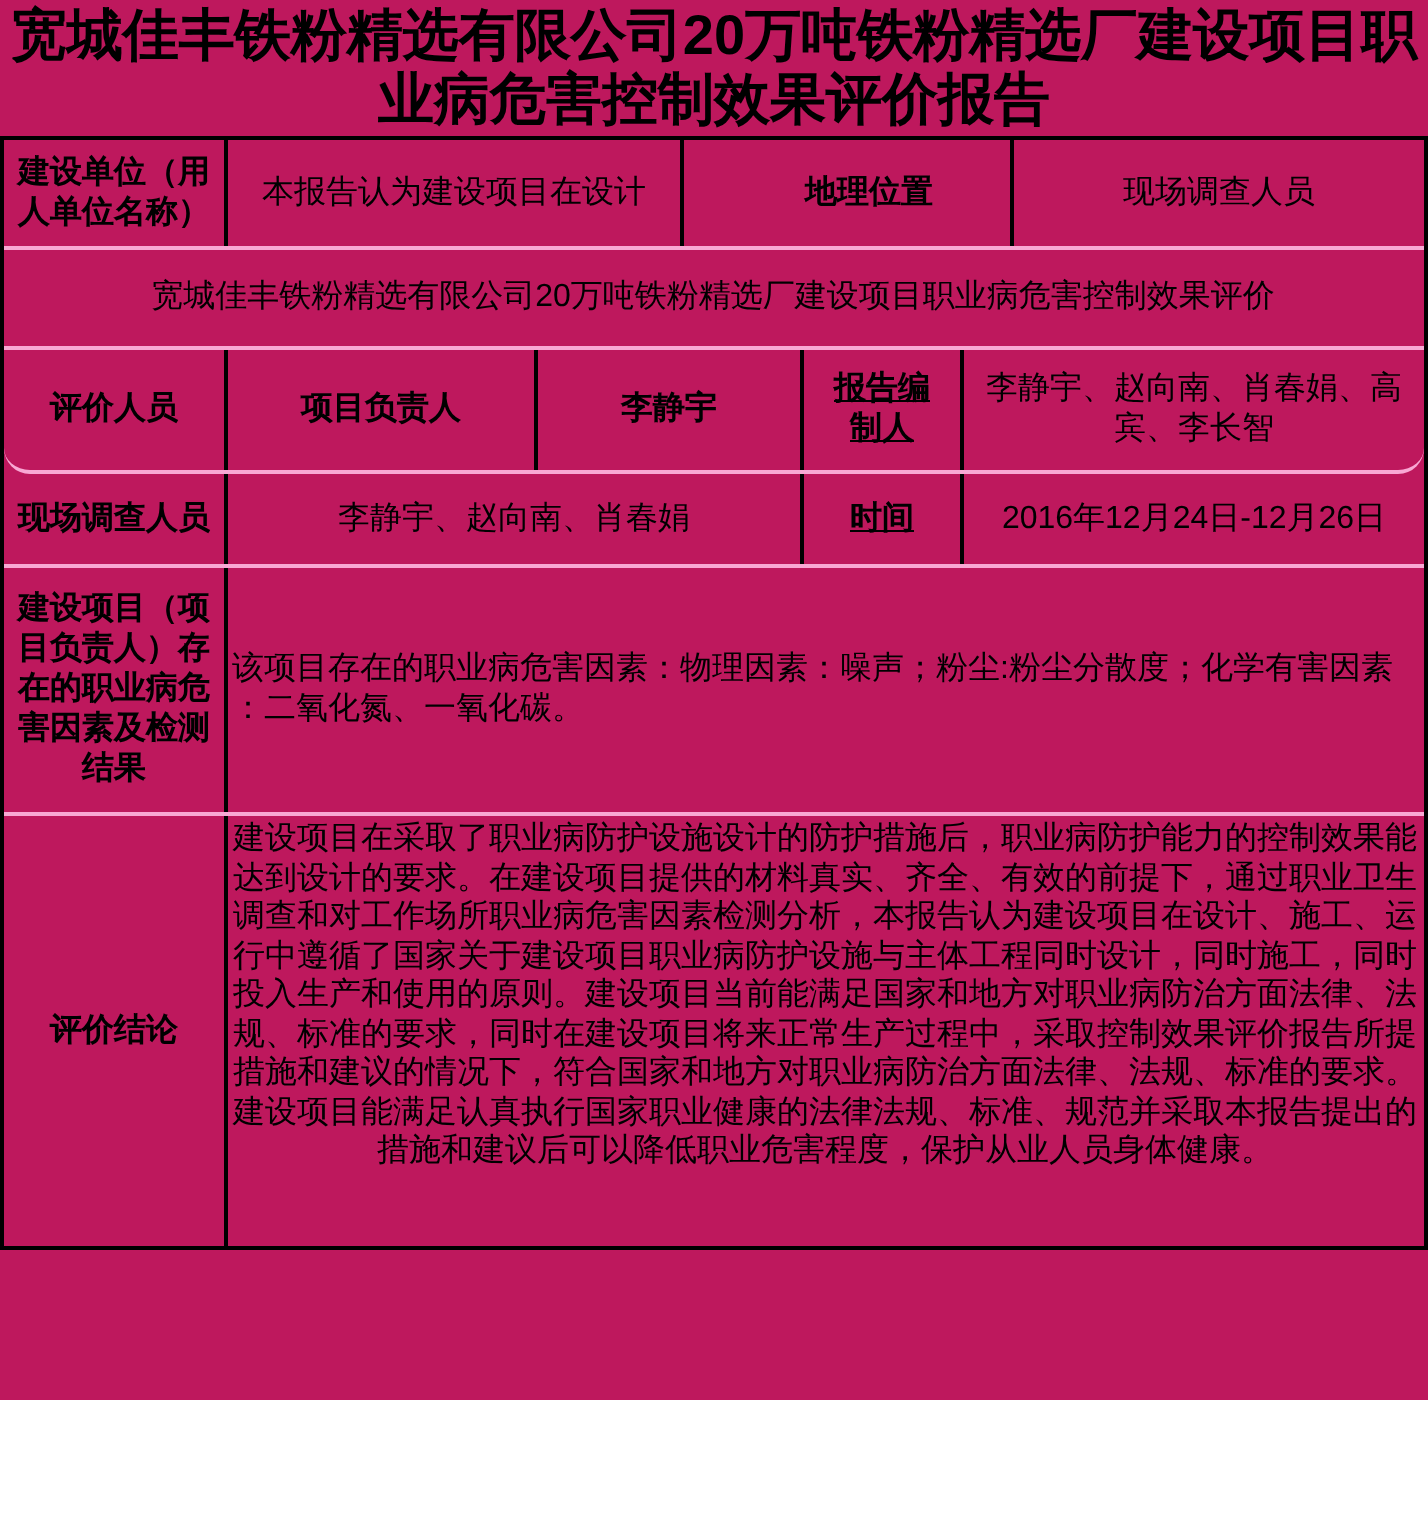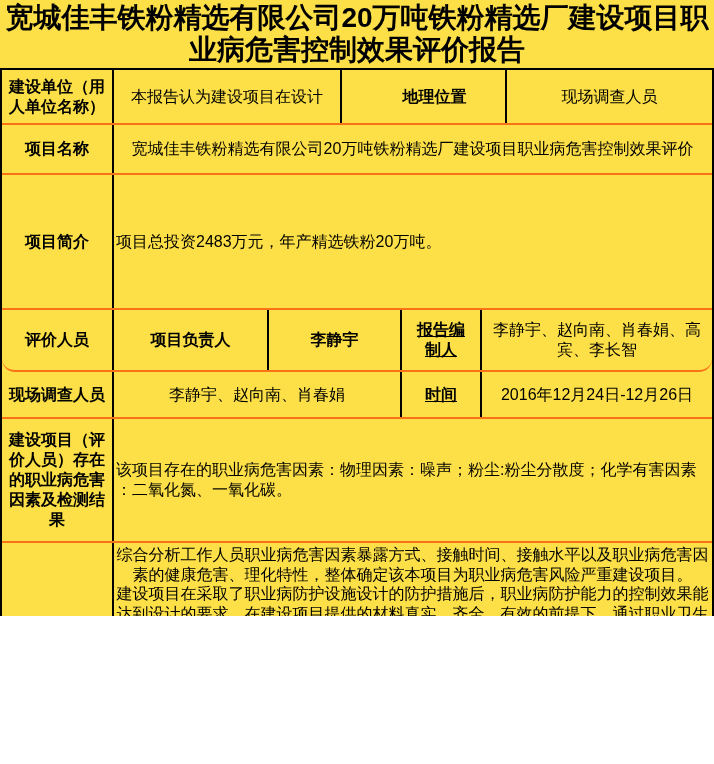--- a/index.html
+++ b/index.html
@@ -3,22 +3,22 @@
 <meta charset="utf-8">
 <style>
   * { margin: 0; padding: 0; box-sizing: border-box; }
   body {
     font-family: "Liberation Sans", sans-serif;
     background: #ffffff;
     color: #000000;
   }
   .page {
     width: 714px;
-    height: 616px;
-    background: #fde047;
+    height: 700px;
+    background: #be185d;
     overflow: hidden;
   }
   .doc-title {
     height: 68px;
     display: flex;
     align-items: center;
     justify-content: center;
     text-align: center;
     font-weight: bold;
     font-size: 28px;
@@ -26,21 +26,21 @@
     padding: 0 1px;
     line-break: anywhere;
     word-break: break-all;
   }
   .doc-table {
     width: 714px;
     border: 2px solid #000000;
   }
   .row {
     display: flex;
-    border-bottom: 2px solid #f97316;
+    border-bottom: 2px solid #f9a8d4;
   }
   .row:last-child { border-bottom: none; }
   .cell {
     border-right: 2px solid #000000;
     display: flex;
     align-items: center;
     justify-content: center;
     text-align: center;
     font-size: 16px;
     line-height: 20px;
@@ -82,51 +82,45 @@
   <div class="doc-table">
 
     <div class="row h55">
       <div class="cell w112 bold">建设单位（用人单位名称）</div>
       <div class="cell w228">本报告认为建设项目在设计</div>
       <div class="cell w143 bold">地理位置</div>
       <div class="cell grow">现场调查人员</div>
     </div>
 
     <div class="row h50">
-      <div class="cell w112 bold">项目名称</div>
       <div class="cell grow tight">宽城佳丰铁粉精选有限公司20万吨铁粉精选厂建设项目职业病危害控制效果评价</div>
     </div>
 
-    <div class="row h135">
-      <div class="cell w112 bold">项目简介</div>
-      <div class="cell grow left tight">项目总投资2483万元，年产精选铁粉20万吨。</div>
-    </div>
 
     <div class="row h62">
       <div class="cell w112 bold">评价人员</div>
       <div class="cell w155 bold">项目负责人</div>
       <div class="cell w133">李静宇</div>
       <div class="cell w80 bold">报告编制人</div>
       <div class="cell grow">李静宇、赵向南、肖春娟、高宾、李长智</div>
     </div>
 
     <div class="row h47">
       <div class="cell w112 bold">现场调查人员</div>
       <div class="cell w288">李静宇、赵向南、肖春娟</div>
       <div class="cell w80 bold">时间</div>
       <div class="cell grow">2016年12月24日-12月26日</div>
     </div>
 
     <div class="row h124">
-      <div class="cell w112 bold">建设项目（评价人员）存在的职业病危害因素及检测结果</div>
+      <div class="cell w112 bold">建设项目（项目负责人）存在的职业病危害因素及检测结果</div>
       <div class="cell grow left tight">该项目存在的职业病危害因素：物理因素：噪声；粉尘:粉尘分散度；化学有害因素：二氧化氮、一氧化碳。</div>
     </div>
 
     <div class="row h215">
       <div class="cell w112 bold">评价结论</div>
       <div class="cell grow col tight">
-        <div class="conclusion-text">综合分析工作人员职业病危害因素暴露方式、接触时间、接触水平以及职业病危害因素的健康危害、理化特性，整体确定该本项目为职业病危害风险严重建设项目。</div>
         <div class="conclusion-text">建设项目在采取了职业病防护设施设计的防护措施后，职业病防护能力的控制效果能达到设计的要求。在建设项目提供的材料真实、齐全、有效的前提下，通过职业卫生调查和对工作场所职业病危害因素检测分析，本报告认为建设项目在设计、施工、运行中遵循了国家关于建设项目职业病防护设施与主体工程同时设计，同时施工，同时投入生产和使用的原则。建设项目当前能满足国家和地方对职业病防治方面法律、法规、标准的要求，同时在建设项目将来正常生产过程中，采取控制效果评价报告所提措施和建议的情况下，符合国家和地方对职业病防治方面法律、法规、标准的要求。建设项目能满足认真执行国家职业健康的法律法规、标准、规范并采取本报告提出的措施和建议后可以降低职业危害程度，保护从业人员身体健康。</div>
       </div>
     </div>
 
   </div>
 </div>
 
 </body></html>

